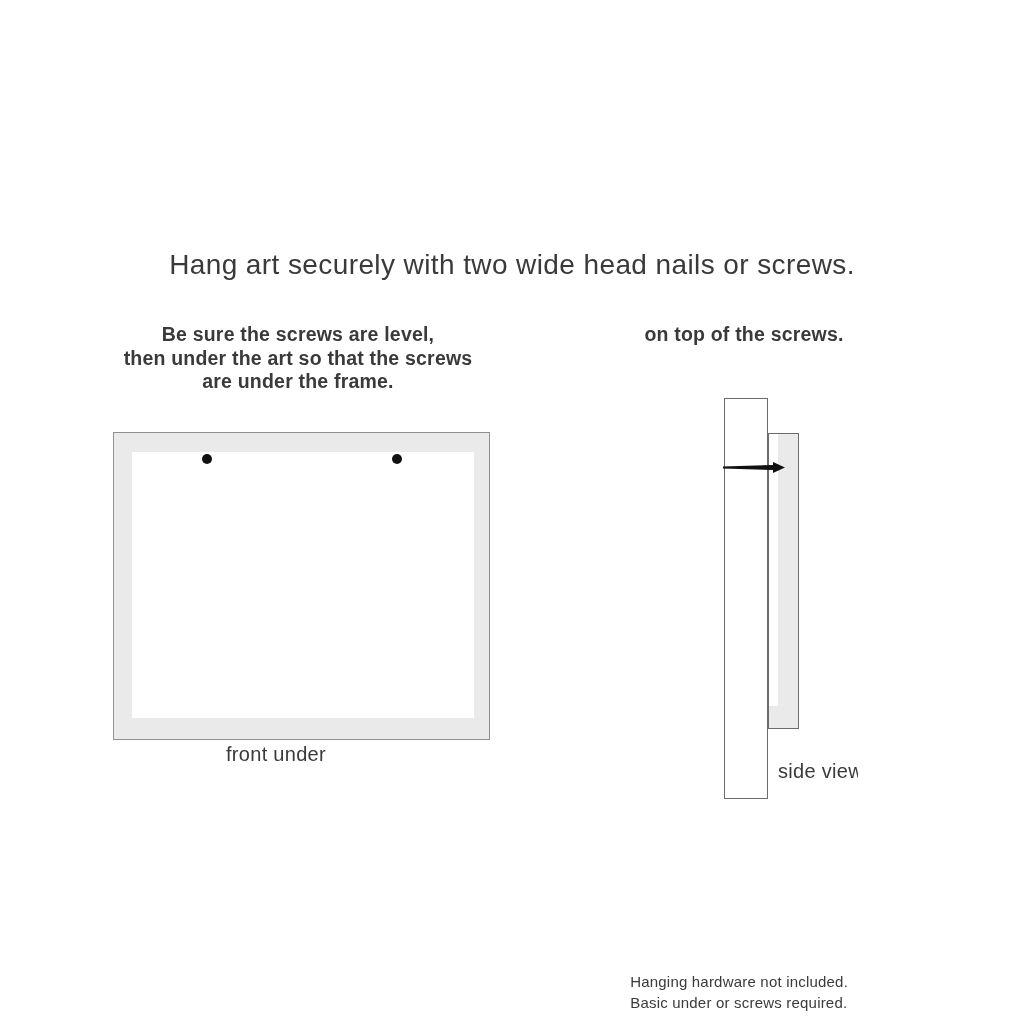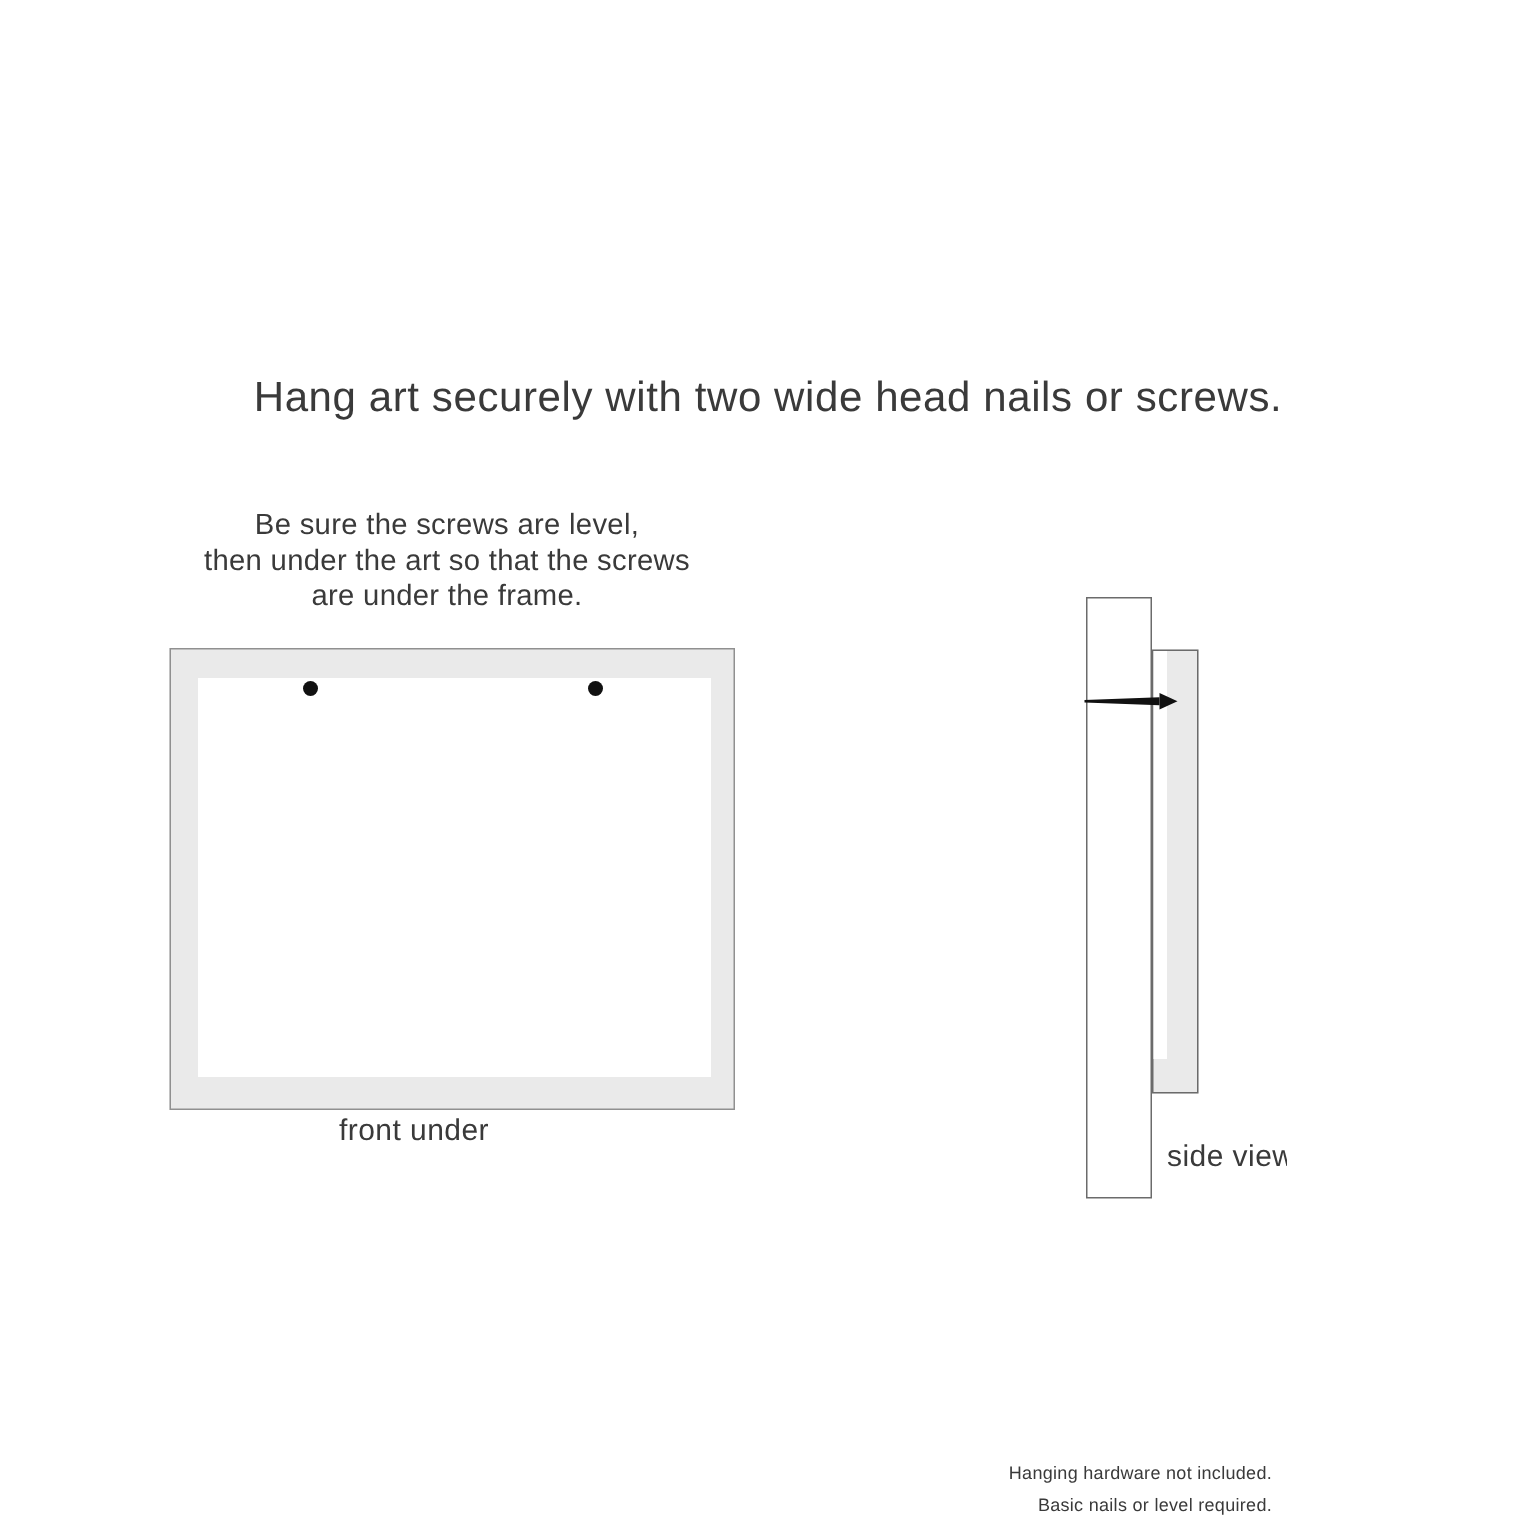--- a/index.html
+++ b/index.html
@@ -27,25 +27,25 @@
     text-align: center;
     font-size: 28px;
     font-weight: 300;
     letter-spacing: 0.4px;
     color: var(--c-text, #3a3a3a);
   }
 
   
   .para {
     position: absolute;
-    top: 339px;
+    top: 323px;
     transform: translateX(-50%);
     text-align: center;
     font-size: 19.5px;
-    font-weight: 400;
+    font-weight: 700;
     line-height: 23.5px;
     letter-spacing: 0.2px;
     white-space: nowrap;
   }
   .para-left  { left: 298px; }
   .para-right { left: 744px; }
 
   
   .front-frame {
     position: absolute;
@@ -124,22 +124,22 @@
     white-space: nowrap;
   }
   .caption-front { top: 743px; right: 532px; }
   .caption-side  { top: 760px; left: 778px; }
 
   
   .footer-note {
     position: absolute;
     top: 972px;
     right: 10px;
-    text-align: right;
-    font-size: 12px;
+    text-align: left;
+    font-size: 15px;
     font-weight: 300;
     line-height: 20.5px;
     letter-spacing: 0.2px;
     color: var(--c-text, #3a3a3a);
     white-space: nowrap;
   }
 </style>
 </head>
 <body>
 
@@ -147,20 +147,21 @@
 
   <div class="title">Hang art securely with two wide head nails or screws.</div>
 
   <div class="para para-left">
     <div>Be sure the screws are level,</div>
     <div>then under the art so that the screws</div>
     <div>are under the frame.</div>
   </div>
 
   <div class="para para-right">
+    <div>on top of the screws.</div>
   </div>
 
   <div class="front-frame">
     <div class="front-frame-inner"></div>
   </div>
   <div class="screw-dot left"></div>
   <div class="screw-dot right"></div>
   <div class="caption caption-front">front under</div>
 
   <div class="wall-bar"></div>
@@ -168,16 +169,16 @@
     <div class="side-frame-lip"></div>
   </div>
   <svg class="nail-svg" viewBox="0 0 70 22" xmlns="http://www.w3.org/2000/svg">
     <polygon points="3,10.6 53,8.9 53,14.1 3,12.4" fill="#111111"></polygon>
     <polygon points="53,6 65,11.5 53,17" fill="#111111"></polygon>
   </svg>
   <div class="caption caption-side">side view</div>
 
   <div class="footer-note">
     <div>Hanging hardware not included.</div>
-    <div>Basic nails or level required.</div>
+    <div>Basic under or screws required.</div>
   </div>
 
 </div>
 
 </body></html>

